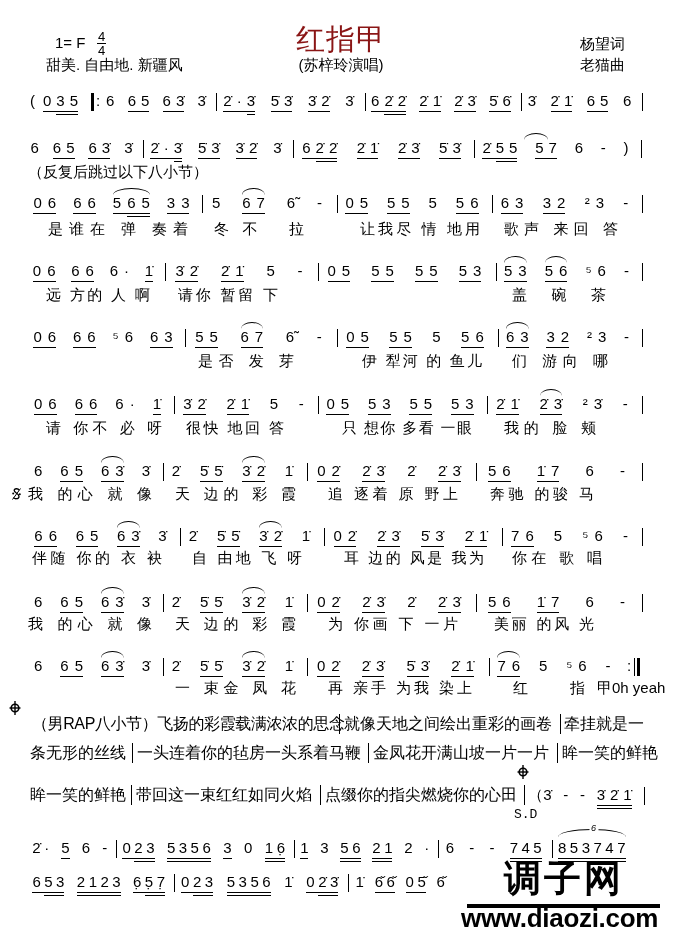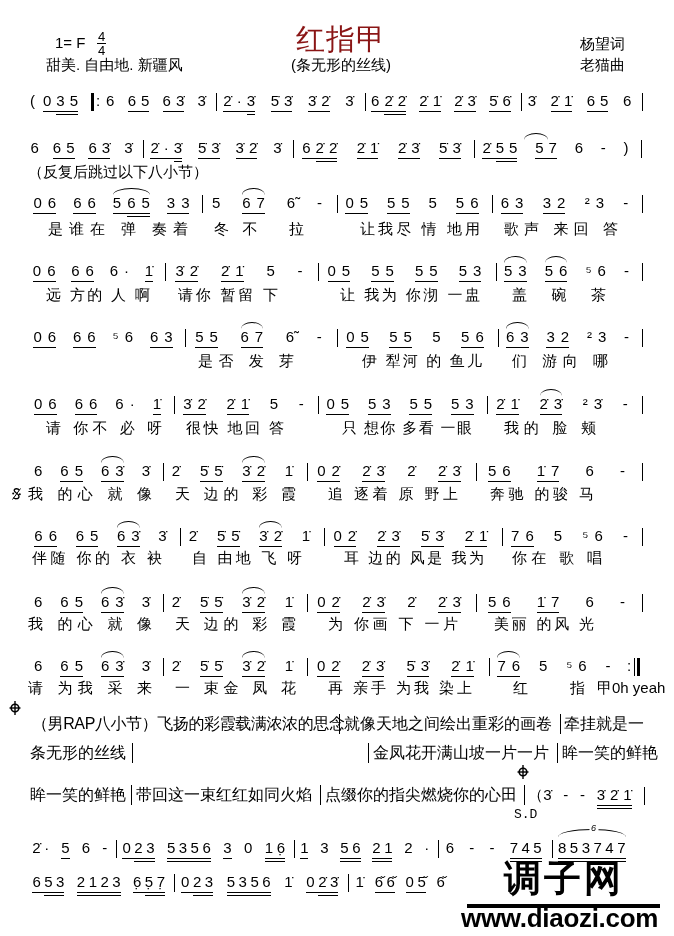--- a/index.html
+++ b/index.html
@@ -41,21 +41,21 @@
 <body>
 
 <div class="hdr" style="left:55px;top:34px">1= F</div>
 <div class="tsig">
   <span>4</span>
   <span>4</span>
 </div>
 <div class="title">红指甲</div>
 <div class="hdr" style="left:580px;top:35px">杨望词</div>
 <div class="hdr" style="left:46px;top:56px">甜美. 自由地. 新疆风</div>
-<div class="hdr" style="left:290px;width:102px;text-align:center;top:56px">(条无形的丝线)</div>
+<div class="hdr" style="left:290px;width:102px;text-align:center;top:56px">(苏梓玲演唱)</div>
 <div class="hdr" style="left:580px;top:56px">老猫曲</div>
 
 <div class="row" style="top:92px;--ls:5px">
   <span class="sym" style="left:30px">(</span>
   <div class="m" style="left:40px;width:46px">
     <span class="g u1"><span>0</span><span class="d2">35</span></span>
   </div>
   <div class="rep-thick" style="left:91px"></div>
   <span class="sym" style="left:96px">:</span>
   <div class="m" style="left:102px;width:113px">
@@ -186,21 +186,20 @@
     <span class="g u1"><i class="arc"></i><span>53</span></span>
     <span class="g u1"><i class="arc"></i><span>56</span></span>
     <span class="g">⁵6</span>
     <span class="g">-</span>
   </div>
   <div class="bar" style="left:642px"></div>
 </div>
 <div class="lyrow" style="top:286px">
   <div class="ly" style="left:36px;width:124px">远 方的 人 啊</div>
   <div class="ly" style="left:168px;width:120px">请你 暂留 下</div>
-  <div class="ly" style="left:330px;width:160px">让 我为 你沏 一盅</div>
   <div class="ly" style="left:502px;width:114px">盖 碗 茶</div>
 </div>
 
 <div class="row" style="top:328px;--ls:6px">
   <div class="m" style="left:28px;width:156px">
     <span class="g u1">06</span>
     <span class="g u1">66</span>
     <span class="g">⁵6</span>
     <span class="g u1">63</span>
   </div>
@@ -413,21 +412,20 @@
     <span class="g u1"><i class="arc"></i><span>76</span></span>
     <span class="g">5</span>
     <span class="g">⁵6</span>
     <span class="g">-</span>
   </div>
   <span class="sym" style="left:627px;letter-spacing:0">:</span>
   <div class="bar" style="left:634px"></div>
   <div class="rep-thick" style="left:637px"></div>
 </div>
 <div class="lyrow" style="top:679px">
-  <div class="ly" style="left:18px;width:144px">请 为我 采 来</div>
   <div class="ly" style="left:318px;width:164px">再 亲手 为我 染上</div>
   <div class="ly" style="left:165px;width:141px">一 束金 凤 花</div>
   <div class="ly" style="left:503px;width:92px">红 指</div>
   <span class="ly-tail" style="left:597px">甲0h yeah</span>
 </div>
 
 <svg class="icon" style="left:9px;top:701px" width="12" height="14" viewBox="0 0 12 14">
     <circle cx="6" cy="7" r="3.8" fill="none" stroke="#000" stroke-width="1.6"></circle>
     <line x1="6" y1="0" x2="6" y2="14" stroke="#000" stroke-width="1.4"></line>
     <line x1="0.5" y1="7" x2="11.5" y2="7" stroke="#000" stroke-width="1.4"></line>
@@ -436,20 +434,21 @@
 <div class="rap" style="top:715px">
   <span class="seg narrow" style="left:32px">（男RAP八小节）飞扬的彩霞载满浓浓的思念</span>
   <div class="rbar" style="left:339px"></div>
   <span class="seg" style="left:344px">就像天地之间绘出重彩的画卷</span>
   <div class="rbar" style="left:560px"></div>
   <span class="seg" style="left:564px">牵挂就是一</span>
 </div>
 <div class="rap" style="top:744px">
   <span class="seg" style="left:30px">条无形的丝线</span>
   <div class="rbar" style="left:132px"></div>
+  <span class="seg" style="left:137px">一头连着你的毡房一头系着马鞭</span>
   <div class="rbar" style="left:368px"></div>
   <span class="seg" style="left:373px">金凤花开满山坡一片一片</span>
   <div class="rbar" style="left:557px"></div>
   <span class="seg" style="left:562px">眸一笑的鲜艳</span>
 </div>
 
 <svg class="icon" style="left:517px;top:765px" width="12" height="14" viewBox="0 0 12 14">
     <circle cx="6" cy="7" r="3.8" fill="none" stroke="#000" stroke-width="1.6"></circle>
     <line x1="6" y1="0" x2="6" y2="14" stroke="#000" stroke-width="1.4"></line>
     <line x1="0.5" y1="7" x2="11.5" y2="7" stroke="#000" stroke-width="1.4"></line>

